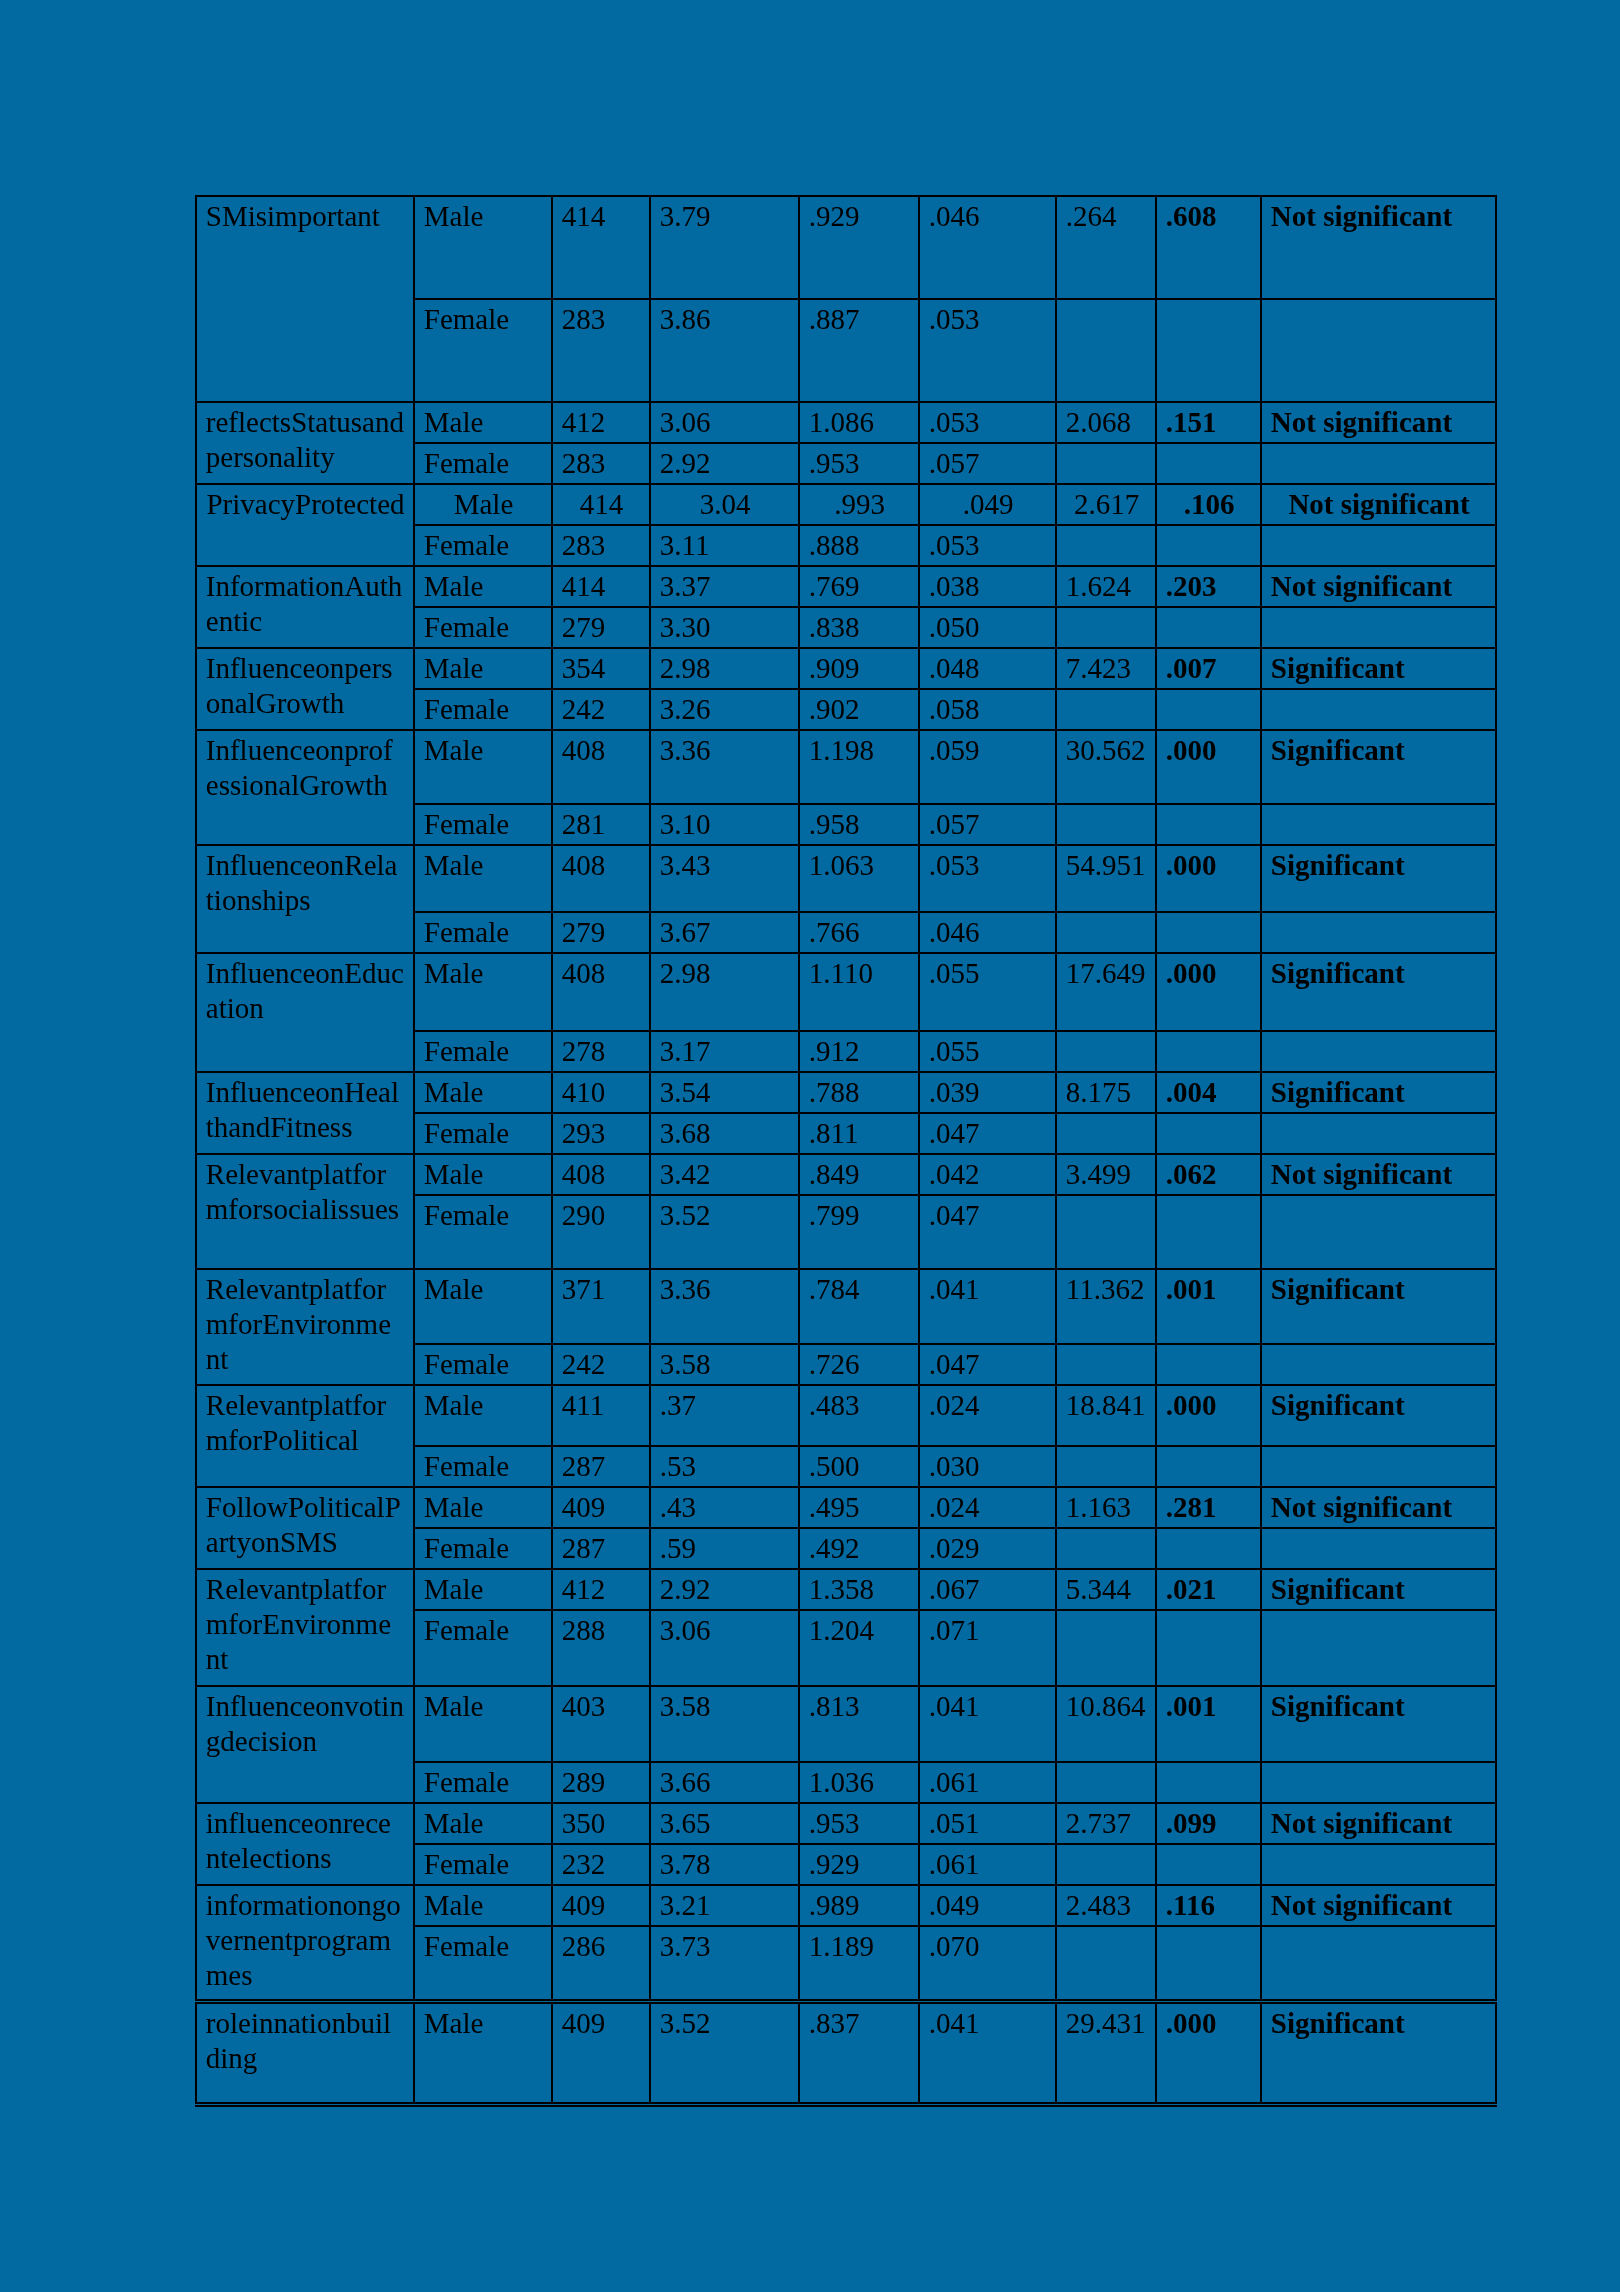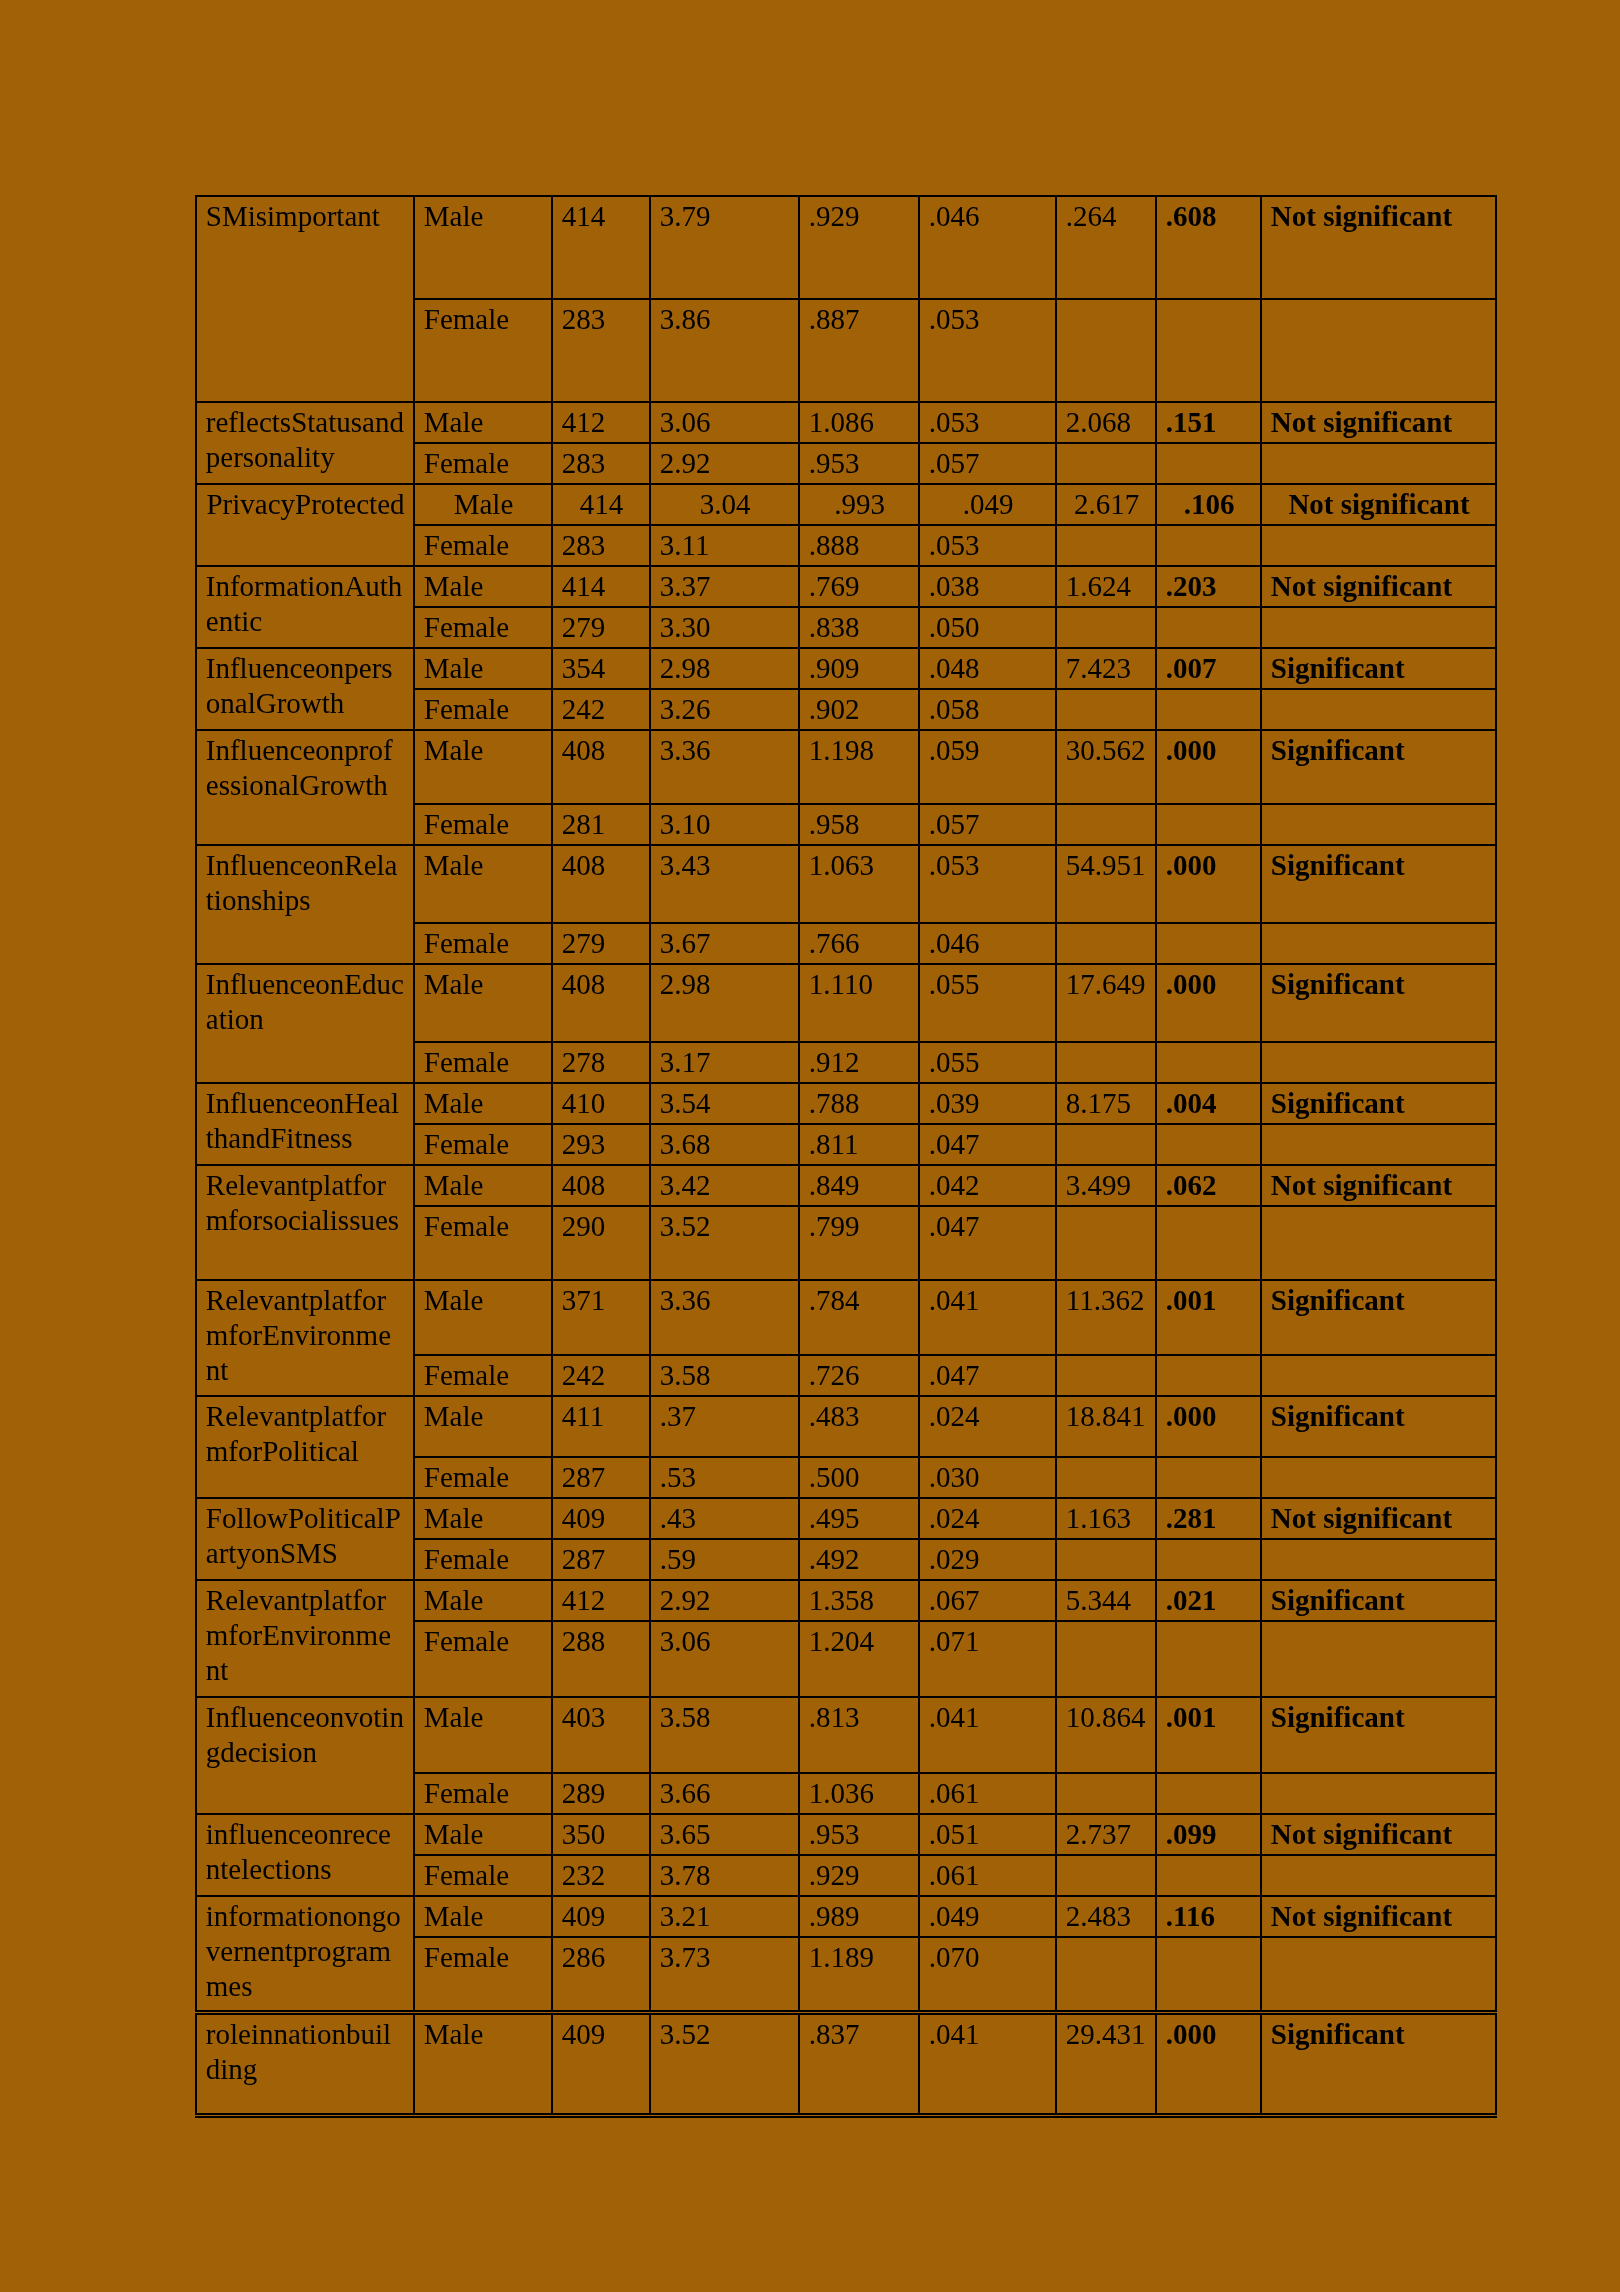--- a/index.html
+++ b/index.html
@@ -1,21 +1,21 @@
 <!DOCTYPE html>
 <html><head>
 <meta charset="utf-8">
 <style>
   html, body { margin: 0; padding: 0; background: #ffffff; }
   body {
     width: 1620px; height: 2293px;
     font-family: "Liberation Serif", "DejaVu Serif", serif;
     color: #000;
   }
-  .page { position: relative; width: 1620px; height: 2293px; background: #a16207; overflow: hidden; }
+  .page { position: relative; width: 1620px; height: 2293px; background: #0369a1; overflow: hidden; }
   table.results {
     position: absolute; left: 195px; top: 195px;
     border-collapse: collapse; table-layout: fixed;
     width: 1300px;
     font-size: 29px; line-height: 35px;
     border: 2px solid #000;
   }
   table.results td {
     border: 2px solid #000;
     padding: 2px 7.8px 2px 8.8px;
@@ -166,21 +166,21 @@
         <tr style="height: 38px;">
           <td class="gender">Female</td>
           <td>281</td>
           <td>3.10</td>
           <td>.958</td>
           <td>.057</td>
           <td class="tval"></td>
           <td class="pval"></td>
           <td class="result"></td>
         </tr>
-        <tr class="grp" style="height: 78px; margin-top: 36px;">
+        <tr class="grp" style="height: 67px; margin-top: 36px;">
           <td class="name" rowspan="2">InfluenceonRelationships</td>
           <td class="gender">Male</td>
           <td>408</td>
           <td>3.43</td>
           <td>1.063</td>
           <td>.053</td>
           <td class="tval">54.951</td>
           <td class="pval">.000</td>
           <td class="result">Significant</td>
         </tr>

